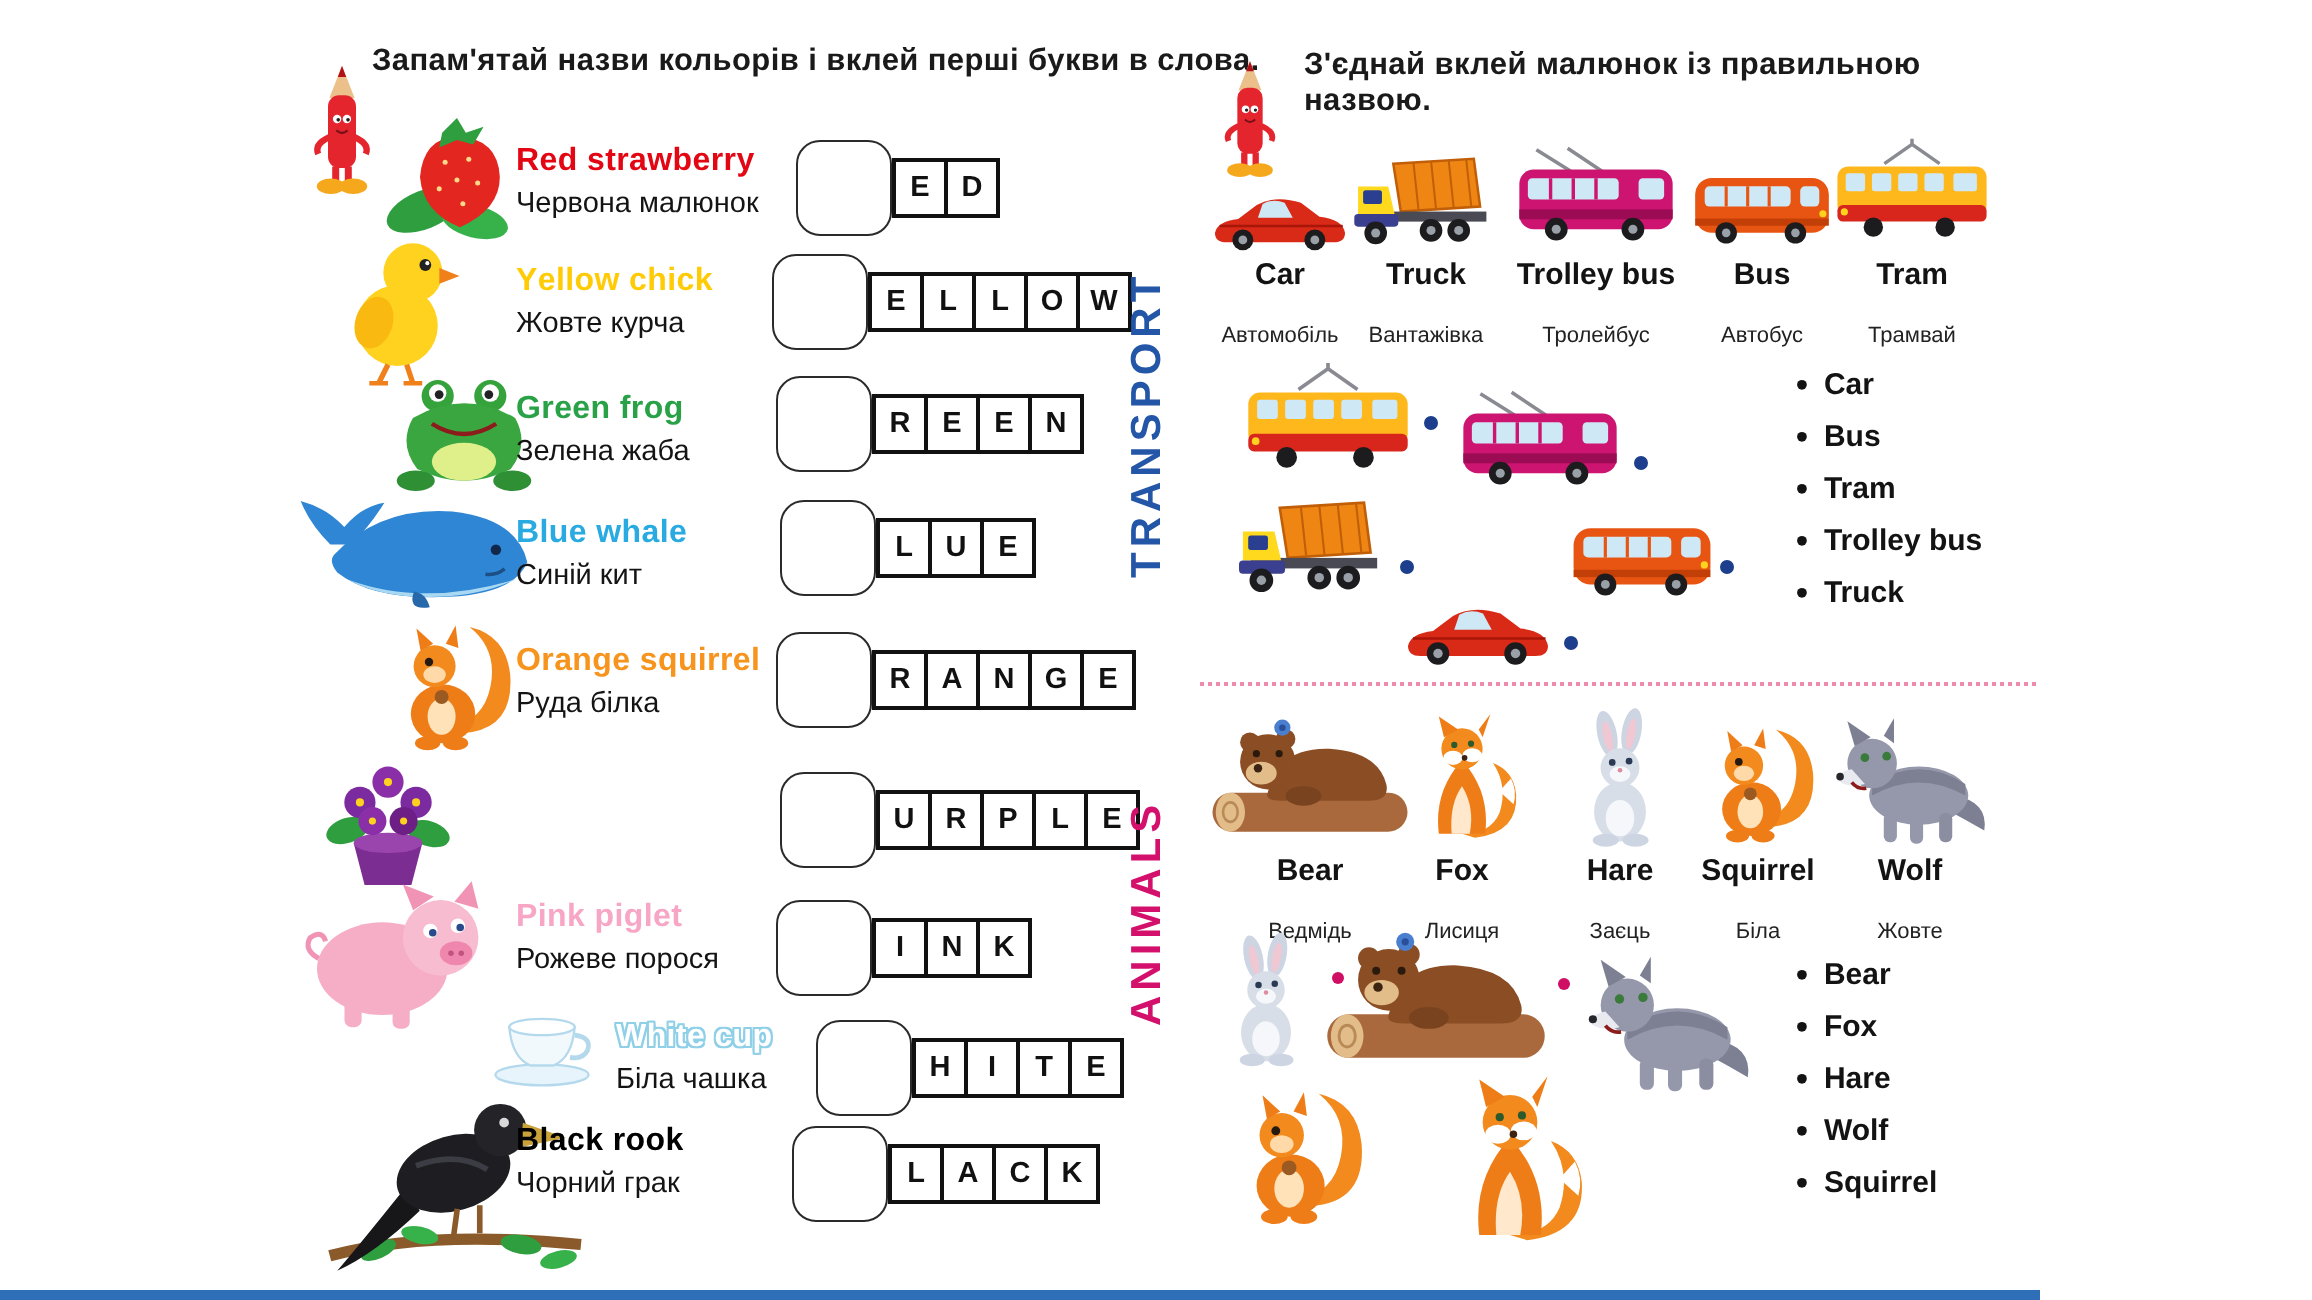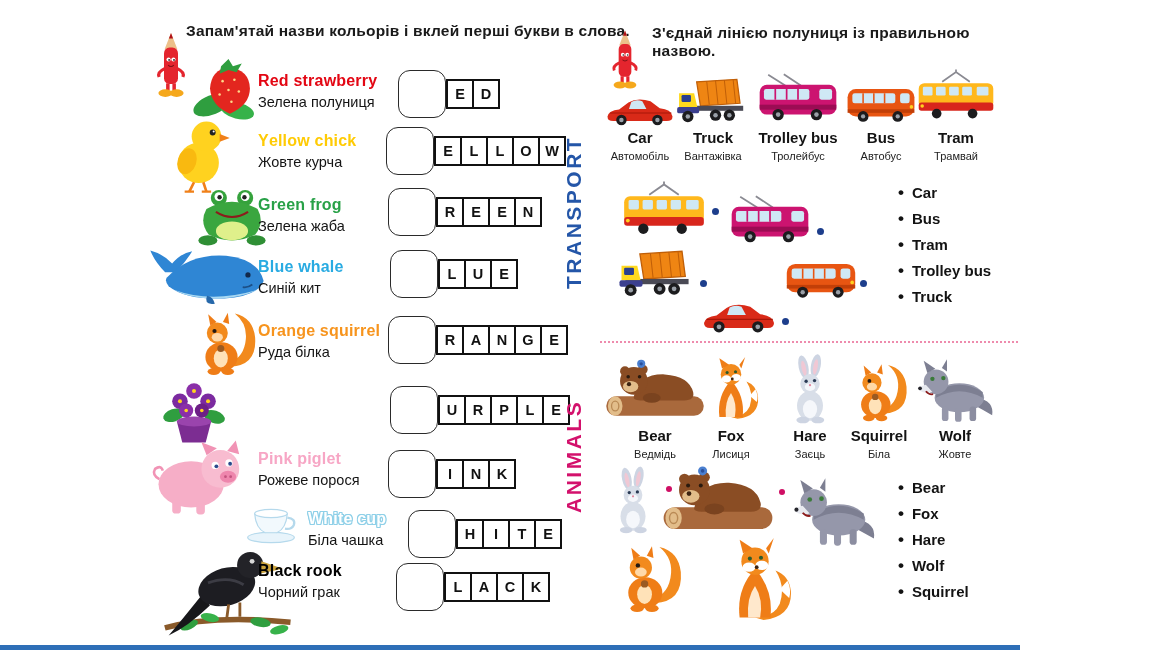--- a/index.html
+++ b/index.html
@@ -17,21 +17,21 @@
   .slot{width:46px;height:46px;border:1.8px solid #2a2a2a;border-radius:12px;background:#fff;flex:0 0 auto;}
   .cells{display:flex;margin-left:2px;}
   .cell{width:24px;height:26px;border:2px solid #111;margin-left:-2px;background:#fff;
         display:flex;align-items:center;justify-content:center;font-weight:700;font-size:14.5px;color:#111;}
   
   .vlabel{writing-mode:vertical-rl;transform:rotate(180deg);font-weight:700;font-size:21px;
           letter-spacing:2.5px;display:flex;align-items:center;justify-content:center;}
   .t-card{position:absolute;display:flex;flex-direction:column;align-items:center;}
   .t-art{display:flex;align-items:flex-end;justify-content:center;}
   .en{font-size:15px;font-weight:600;color:#131313;margin-top:3px;white-space:nowrap;}
-  .uk{font-size:11px;font-weight:500;color:#222;margin-top:4px;white-space:nowrap;}
+  .uk{font-size:11px;font-weight:500;color:#222;margin-top:16px;white-space:nowrap;}
   .blist .bitem{display:flex;align-items:center;font-size:15px;font-weight:600;color:#131313;margin-bottom:9px;}
   .blist .bitem::before{content:"•";margin-right:8px;font-size:17px;line-height:1;}
   .dot{position:absolute;width:7px;height:7px;border-radius:50%;}
   .divider{position:absolute;width:546px;border-top:2.5px dotted #ee8bad;}
   .bbar{position:absolute;left:0;top:645px;width:1156px;height:5px;background:#2e6fb7;}
   svg{display:block;}
 </style>
 </head>
 <body>
 
@@ -294,21 +294,21 @@
   </div>
   <div class="abs title" style="left:186px;top:22px">Запам'ятай назви кольорів і вклей перші букви в слова.</div>
 
   <div class="abs" style="left:190px;top:56px">
       <svg width="74" height="68" viewBox="0 0 100 92">
         <use href="#s-strawberry"></use>
       </svg>
     </div>
   <div class="abs" style="left:258px;top:72px">
     <div class="row-en" style="color: rgb(227, 6, 19);">Red strawberry</div>
-    <div class="row-uk">Зелена полуниця</div>
+    <div class="row-uk">Червона малюнок</div>
   </div>
   <div class="abs answer" style="left:398px;top:70px">
     <div class="slot"></div>
     <div class="cells">
       <div class="cell">E</div>
       <div class="cell">D</div>
     </div>
   </div>
 
   <div class="abs" style="left:166px;top:113px">
@@ -458,21 +458,21 @@
       <div class="cell">C</div>
       <div class="cell">K</div>
     </div>
   </div>
 
   <div class="abs" style="left:606px;top:28px">
     <svg width="38" height="66" viewBox="0 0 60 104">
         <use href="#s-pencil"></use>
       </svg>
   </div>
-  <div class="abs title" style="left:652px;top:24px">З'єднай лінією полуниця із правильною назвою.</div>
+  <div class="abs title" style="left:652px;top:24px">З'єднай вклей малюнок із правильною назвою.</div>
 
   <div class="abs vlabel" style="left: 562px; top: 128px; height: 168px; color: rgb(36, 86, 168);">TRANSPORT</div>
   <div class="abs vlabel" style="left: 562px; top: 376px; height: 160px; color: rgb(211, 17, 108);">ANIMALS</div>
 
   <div class="t-card" style="left:601px;top:62px;width:78px">
     <div class="t-art" style="height:64px">
         <svg width="72" height="33" viewBox="0 0 124 56">
           <use href="#s-car"></use>
         </svg>
       </div>

